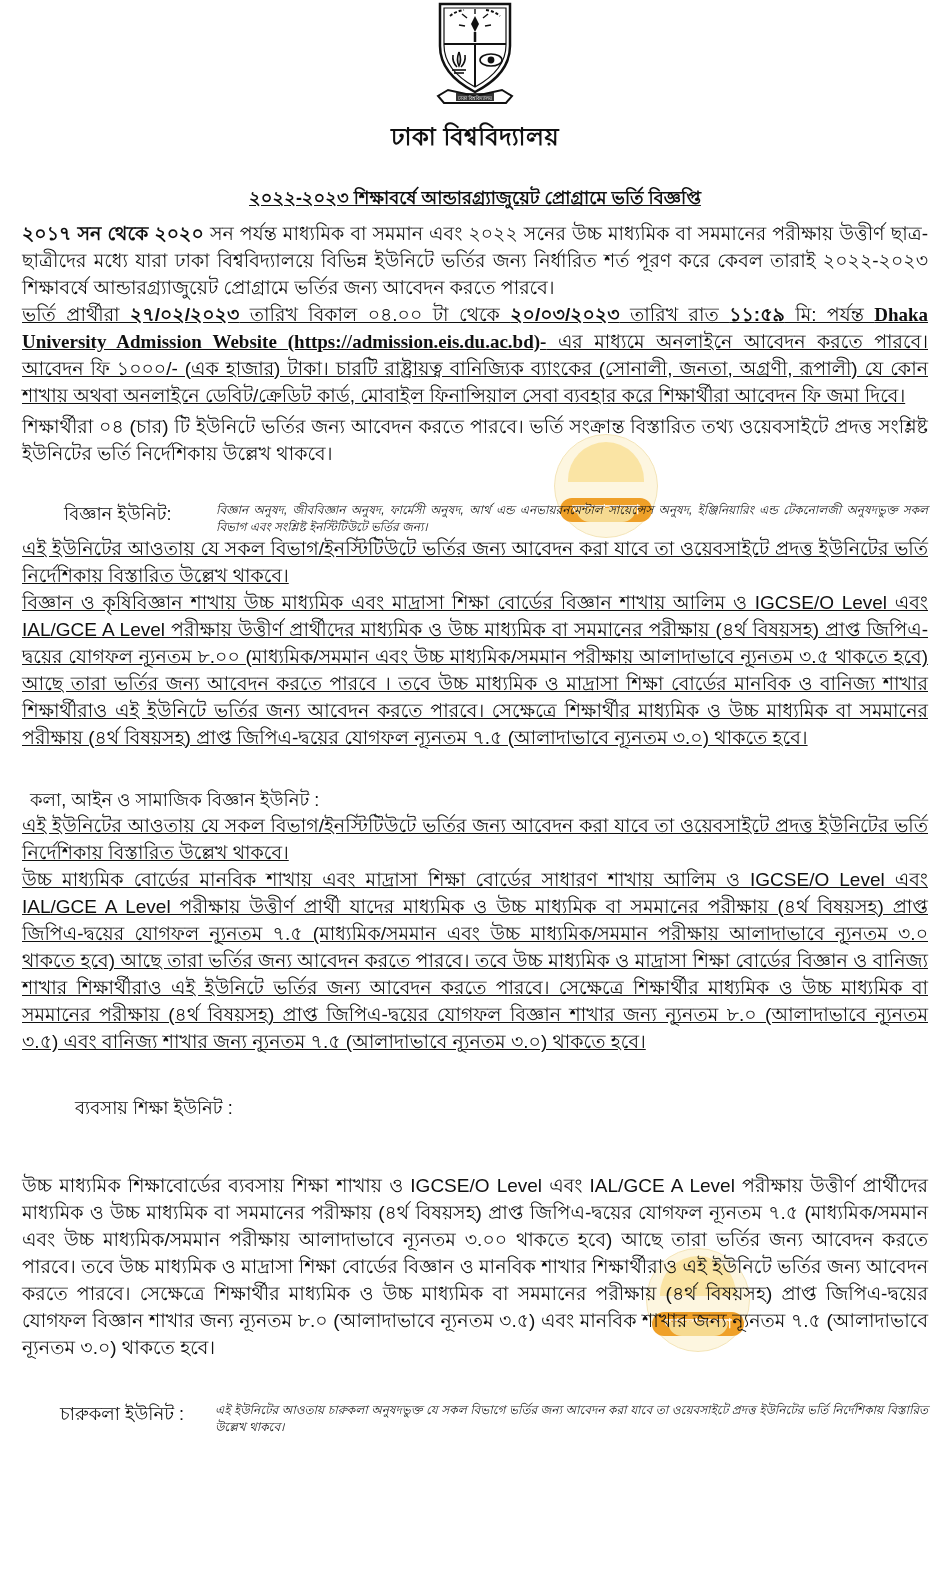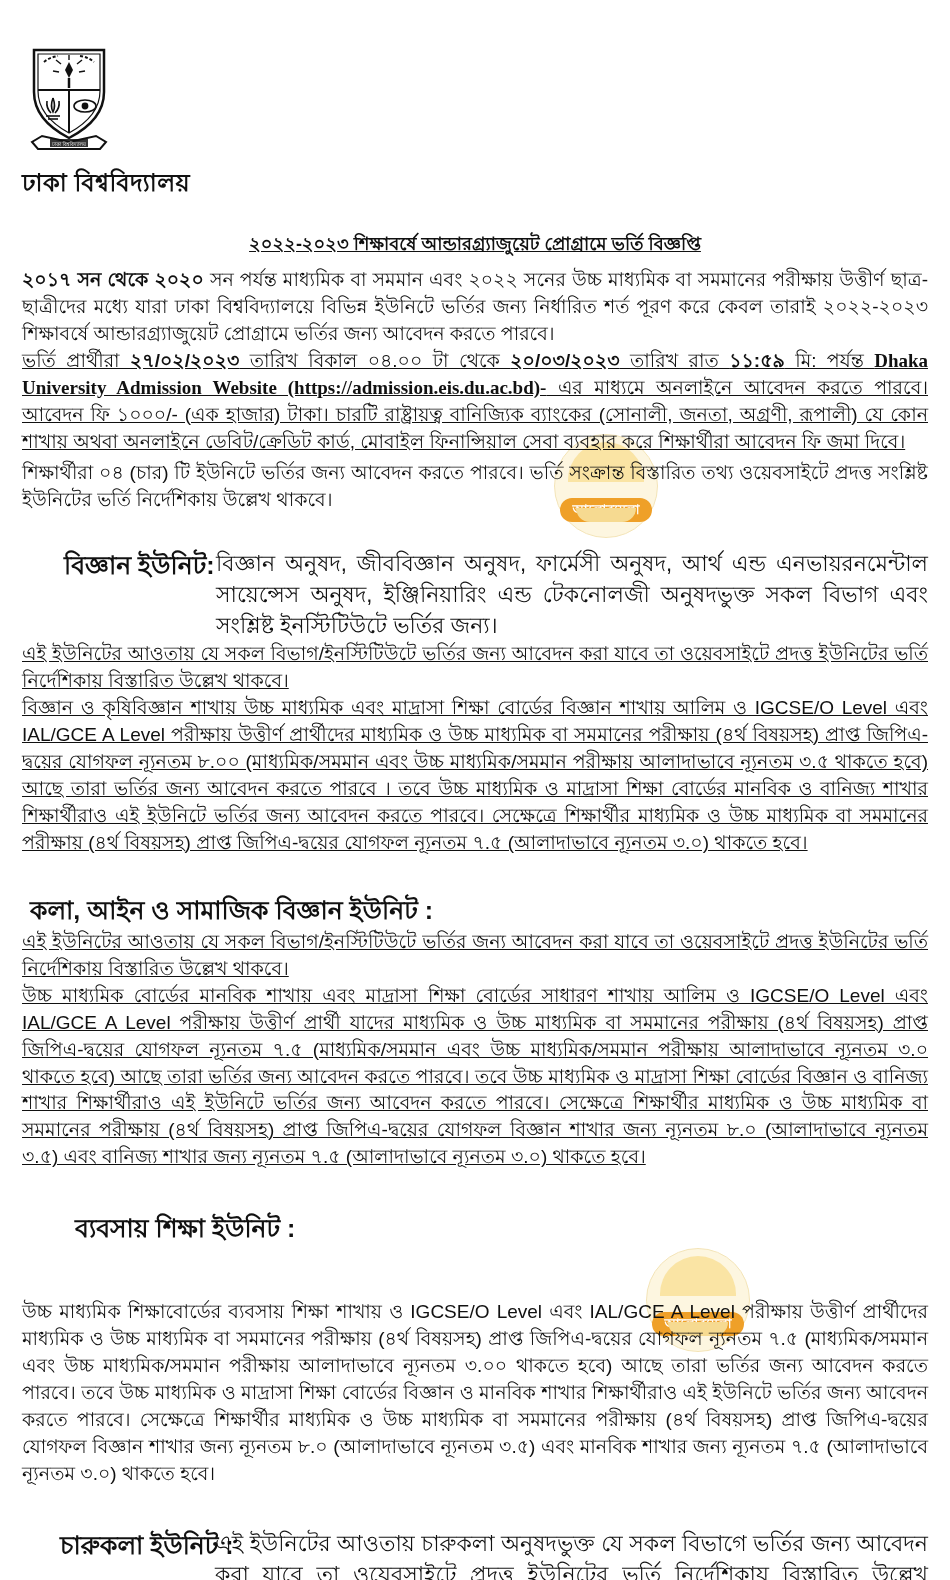--- a/index.html
+++ b/index.html
@@ -12,45 +12,45 @@
     position: relative;
     overflow: hidden;
   }
   .doc {
     position: relative;
     z-index: 1;
     padding: 0 22px;
     box-sizing: border-box;
   }
   
-  .header-block { padding-top: 46px; }
+  .header-block { text-align: center; }
   .logo-wrap { display: inline-block; }
   .university-name {
     font-size: 24px; font-weight: bold; margin-top: 10px; letter-spacing: 0.5px;
   }
   .notice-title {
     text-align: center; font-size: 18px; font-weight: bold;
     text-decoration: underline; margin-top: 26px; margin-bottom: 6px;
   }
   
   p.para {
     font-size: 19px; line-height: 1.42; text-align: justify;
     margin: 0 0 0 0;
   }
   .mt-para-lg { margin-top: 30px; text-decoration: underline; }
   b { font-weight: bold; }
   .seg-serif { font-family: "Liberation Serif", "DejaVu Serif", serif; }
   
   .section-row { display: flex; align-items: flex-start; }
   .section-label {
-    font-size: 25px; font-weight: bold; line-height: 1.42;
+    font-size: 18px; font-weight: normal; line-height: 1.42;
     flex: 0 0 auto; white-space: nowrap;
   }
   .section-desc {
-    font-size: 22px; line-height: 1.42; text-align: justify; flex: 1 1 auto;
+    font-size: 12px; line-height: 1.42; text-align: justify; flex: 1 1 auto; font-style: italic;
   }
   .sec-science  { padding-left: 42px; margin-top: 34px; }
   .sec-science  .section-label { width: 152px; }
   .sec-arts     { padding-left: 8px;  margin-top: 36px; }
   .sec-arts     .section-label { width: 300px; }
   .sec-business { padding-left: 8px;  margin-top: 40px; margin-left: 45px; }
   .sec-business .section-label { width: 185px; }
   .sec-fine     { padding-left: 38px; margin-top: 40px; }
   .sec-fine     .section-label { width: 155px; }
   

